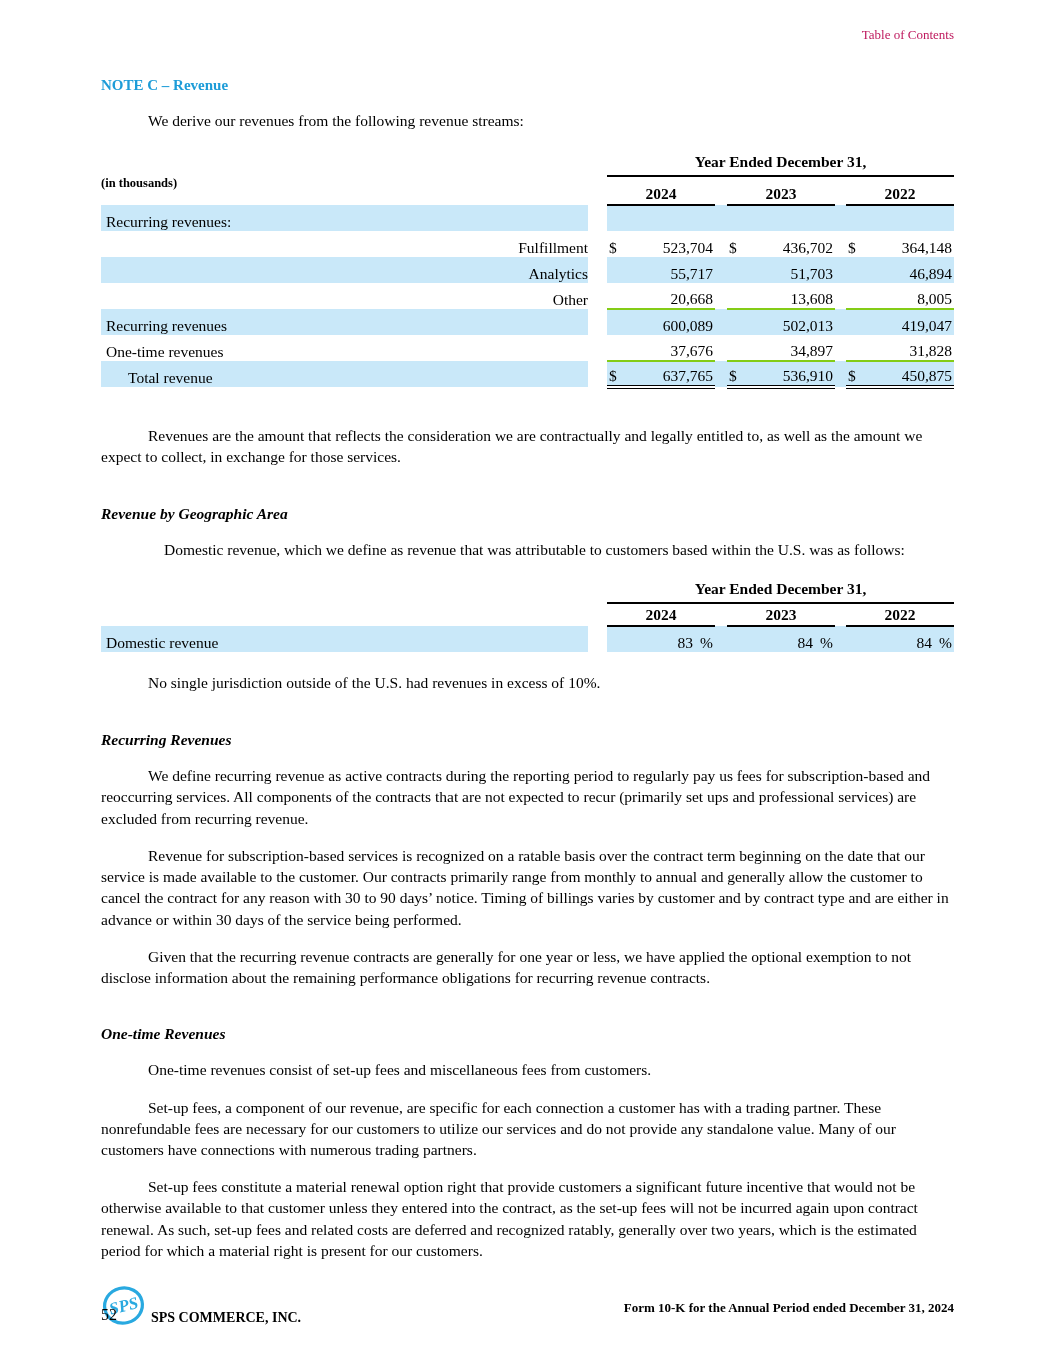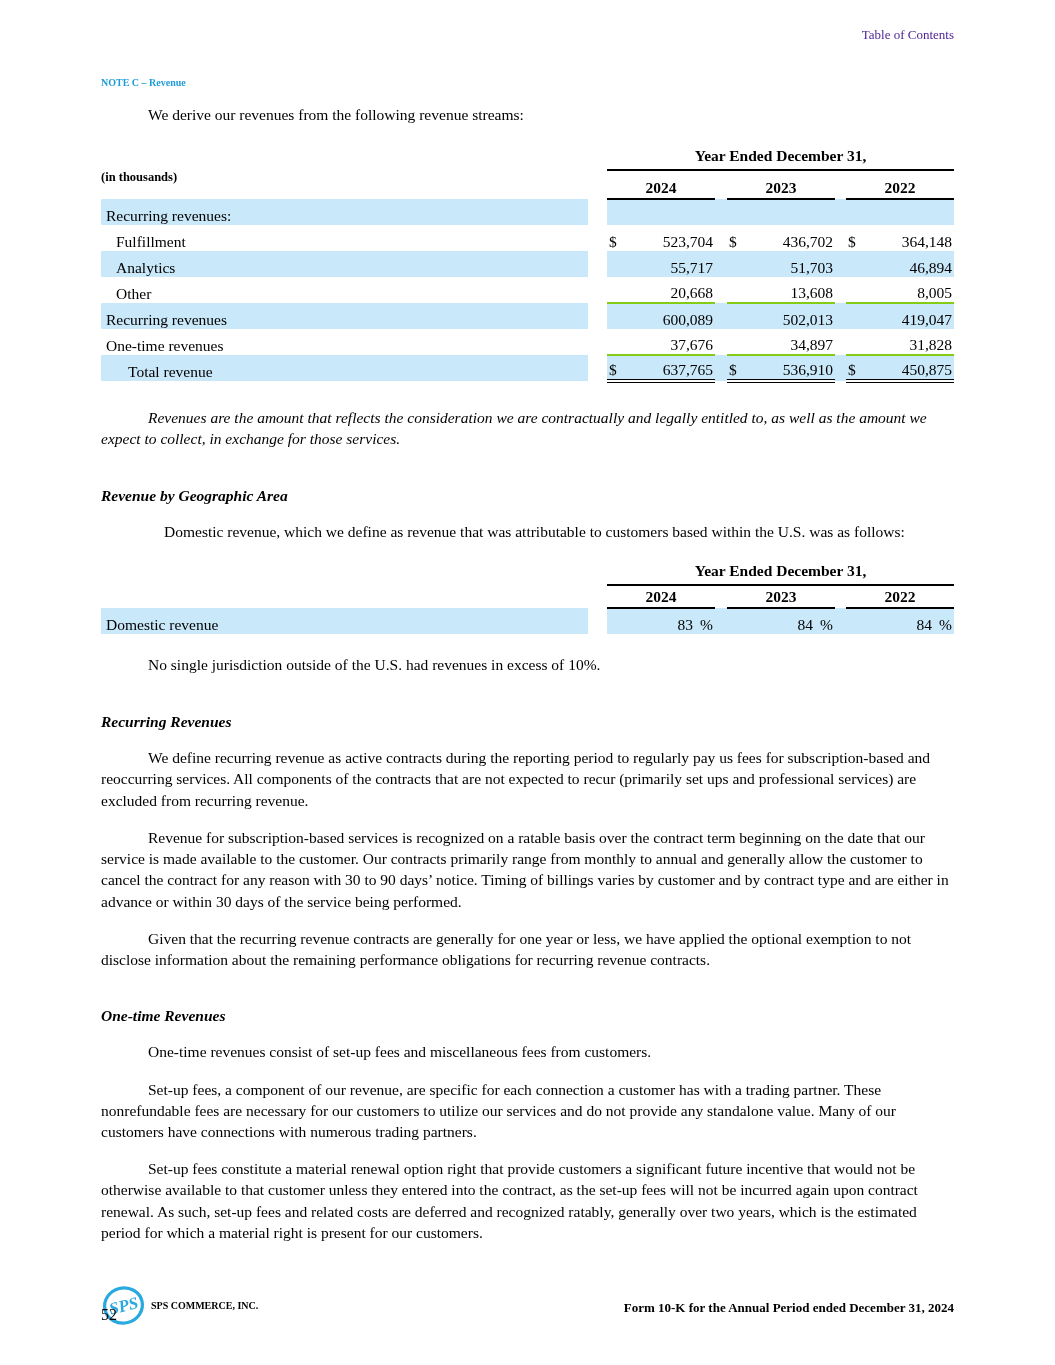--- a/index.html
+++ b/index.html
@@ -10,60 +10,60 @@
     height: 1365px;
     background: #fff;
     color: #000;
     font-family: "Liberation Serif", "DejaVu Serif", serif;
     font-size: 15.5px;
     overflow: hidden;
   }
   .content { padding: 0 101px; }
 
   .toc-row { padding-top: 27px; text-align: right; font-size: 13px; }
-  .toc-link { color: #4c1d95; text-decoration: none; }
+  .toc-link { color: #be185d; text-decoration: none; }
 
   .note-title {
     margin: 34px 0 16px 0;
-    font-size: 10px;
+    font-size: 15px;
     font-weight: bold;
     color: #1d9cd8;
   }
 
   p.para { margin: 16px 0 0 0; line-height: 1.37; text-indent: 47px; }
   p.para-lg { text-indent: 63px; }
-  p.tight { margin-top: 24px; font-style: italic; }
+  p.tight { margin-top: 36px; }
 
   .section-head { margin: 37px 0 0 0; font-weight: bold; font-style: italic; font-size: 15.5px; }
   .sub-head { margin: 29px 0 0 0; font-style: italic; font-size: 15.5px; font-weight: normal; }
 
   
   table.fin { border-collapse: collapse; table-layout: fixed; width: 853px; margin-top: 22px; }
   table.fin td, table.fin th { padding: 0; white-space: nowrap; overflow: hidden; font-size: 15.5px; font-weight: normal; vertical-align: bottom; }
   table.fin thead .span-head { font-weight: bold; text-align: center; border-bottom: 2px solid #000; height: 20px; padding-bottom: 4px; }
   table.fin thead tr.yr-row { height: 23px; }
   table.fin thead .yr { font-weight: bold; text-align: center; border-bottom: 2px solid #000; padding-bottom: 1px; }
   table.fin .units { font-weight: bold; font-size: 12.5px; padding-bottom: 14px; }
   table.fin tbody tr { height: 26px; margin-top: 19px; }
   table.fin td.lbl { text-align: left; }
   table.fin td.ind0 { padding-left: 5px; }
-  table.fin td.ind1 { padding-left: 15px; }
+  table.fin td.ind1 { padding-left: 15px; text-align: right; }
   table.fin td.ind2 { padding-left: 27px; }
   table.fin td.sym { text-align: left; padding-left: 2px; }
   table.fin td.val { text-align: right; padding-right: 2px; }
   table.fin td.pct { text-align: left; padding-left: 5px; }
   table.fin tr.hl td { background: #c9e8f9; }
   table.fin tr.hl td.gap0 { background: #fff; }
   table.fin td.bb-single { border-bottom: 2px solid #84cc16; }
   table.fin td.bb-double { border-bottom: 4px double #000; }
 
   
   .footer { position: absolute; left: 101px; right: 101px; top: 1283px; height: 52px; }
   .footer-logo { position: absolute; left: 0; top: 0; width: 45px; height: 45px; }
-  .footer-company { position: absolute; left: 50px; top: 17px; font-weight: bold; font-size: 10px; }
+  .footer-company { position: absolute; left: 50px; top: 27px; font-weight: bold; font-size: 14px; }
   .footer-page { position: absolute; left: 0; right: 0; top: 23px; font-size: 16px; }
   .footer-form { position: absolute; right: 0; top: 17px; font-weight: bold; font-size: 13px; }
 </style>
 </head>
 <body>
 
 <div class="page">
   <div class="content">
 
     <div class="toc-row">

